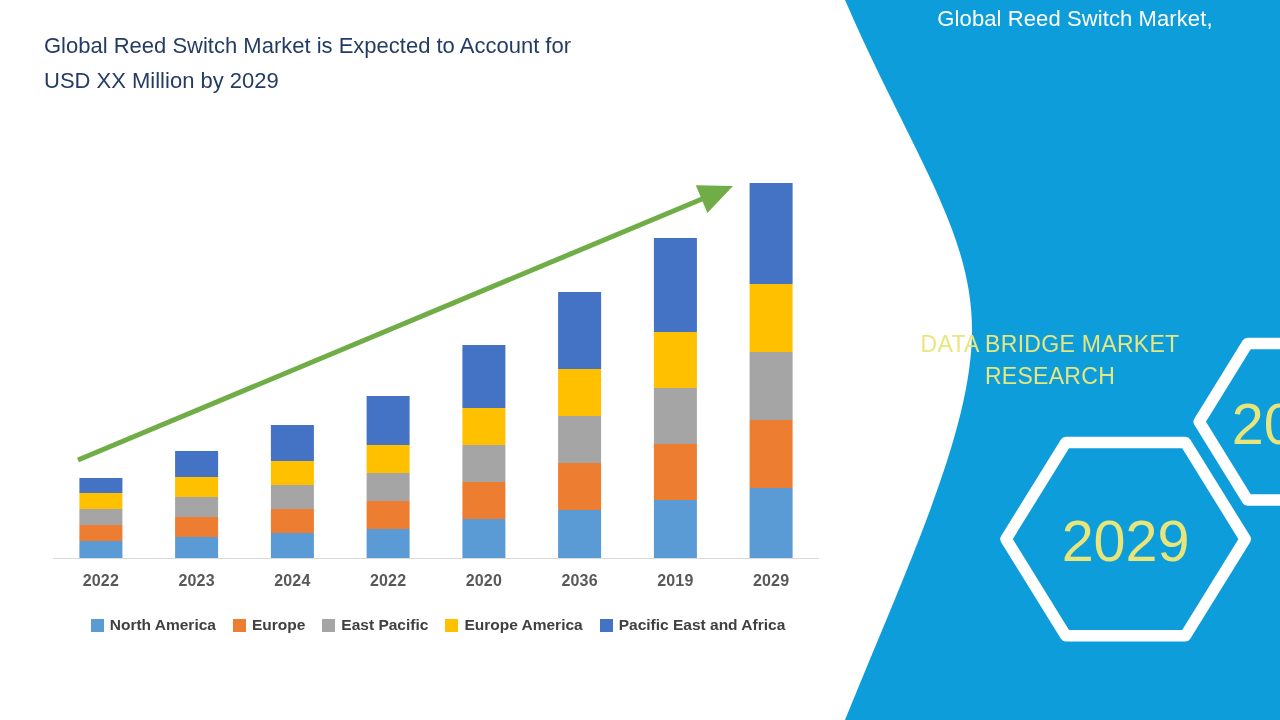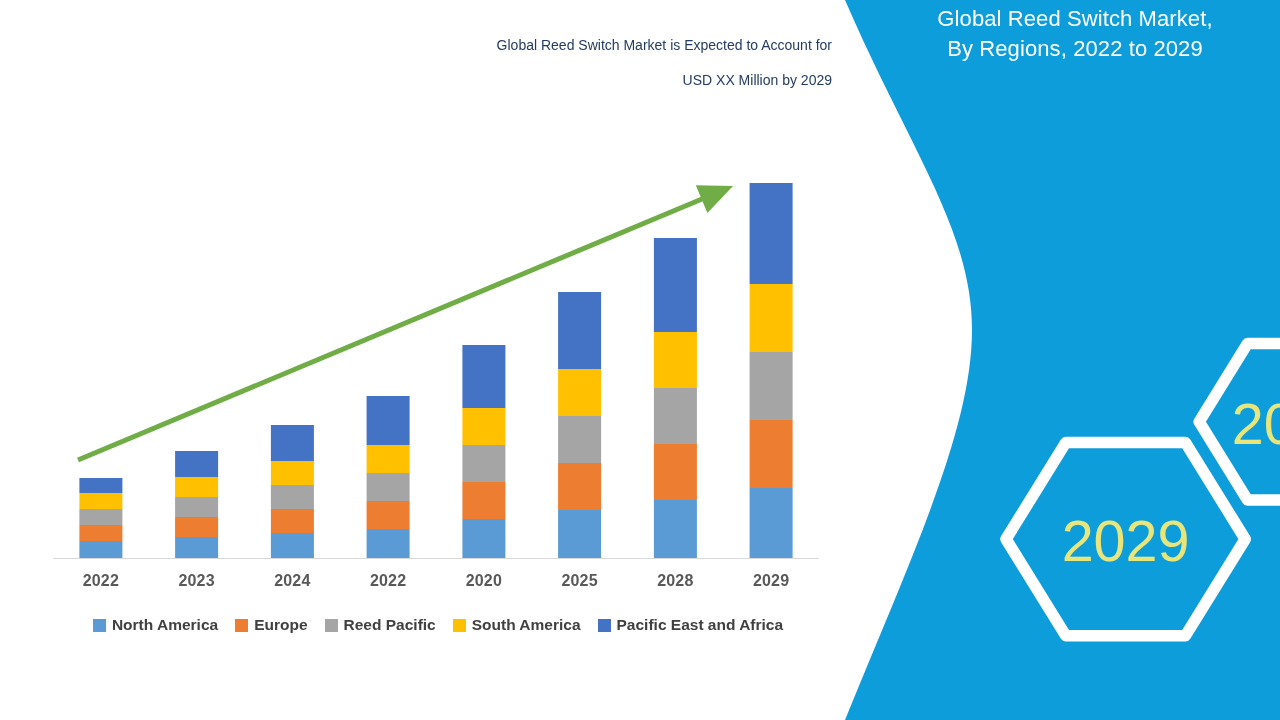--- a/index.html
+++ b/index.html
@@ -80,25 +80,25 @@
     font-size: 23px;
     line-height: 32px;
     letter-spacing: 0.3px;
   }
   #brand .line { display: block; }
 
   
   #chart-title {
     position: absolute;
     top: 28px;
-    left: 52px;
+    left: 44px;
     width: 780px;
-    text-align: right;
+    text-align: left;
     color: #243c64;
-    font-size: 14px;
+    font-size: 22px;
     line-height: 35px;
     font-weight: 400;
   }
   #chart-title .line { display: block; }
 
   #plot {
     position: absolute;
     left: 0;
     top: 0;
     width: 840px;
@@ -221,68 +221,71 @@
   </div>
 
   <div id="axis-line"></div>
 
   <div id="x-labels">
       <div class="tick">2022</div>
       <div class="tick">2023</div>
       <div class="tick">2024</div>
       <div class="tick">2022</div>
       <div class="tick">2020</div>
-      <div class="tick">2025</div>
-      <div class="tick">2028</div>
+      <div class="tick">2036</div>
+      <div class="tick">2019</div>
       <div class="tick">2029</div>
     </div>
 
   <div id="legend">
       <div class="legend-item">
         <span class="legend-swatch" style="background: rgb(91, 155, 213);"></span>
         <span class="legend-label">North America</span>
       </div>
       <div class="legend-item">
         <span class="legend-swatch" style="background: rgb(237, 125, 49);"></span>
         <span class="legend-label">Europe</span>
       </div>
       <div class="legend-item">
         <span class="legend-swatch" style="background: rgb(165, 165, 165);"></span>
-        <span class="legend-label">Reed Pacific</span>
+        <span class="legend-label">East Pacific</span>
       </div>
       <div class="legend-item">
         <span class="legend-swatch" style="background: rgb(255, 192, 0);"></span>
-        <span class="legend-label">South America</span>
+        <span class="legend-label">Europe America</span>
       </div>
       <div class="legend-item">
         <span class="legend-swatch" style="background: rgb(68, 114, 196);"></span>
         <span class="legend-label">Pacific East and Africa</span>
       </div>
     </div>
 
   <div id="right-panel">
     <svg viewBox="0 0 460 720" preserveAspectRatio="none">
       <path id="panel-path" d="M 25 0 C 90 150, 152 230, 152 330 C 152 430, 90 560, 25 720 L 460 720 L 460 0 Z" fill="#0d9ddb"></path>
     </svg>
 
     <div class="panel-content">
 
       <div id="panel-title">
         <span class="line">Global Reed Switch Market,</span>
-        <span class="line">By Regions, 2022 to 2029</span>
       </div>
 
       <div id="hex-group">
         <svg width="200" height="160" viewBox="0 0 200 160">
 
           <polygon id="hex-large" points="20,97 46,55 98,55 124,97 98,139 46,139" fill="none" stroke="#ffffff" stroke-width="5" stroke-linejoin="round"></polygon>
           <text id="hex-large-text" class="hex-label" x="72" y="98">2029</text>
 
           <polygon id="hex-small" points="104,46 125,12 167,12 188,46 167,80 125,80" fill="none" stroke="#ffffff" stroke-width="5" stroke-linejoin="round"></polygon>
           <text id="hex-small-text" class="hex-label" x="146" y="47">2022</text>
         </svg>
       </div>
 
+      <div id="brand">
+        <span class="line">DATA BRIDGE MARKET</span>
+        <span class="line">RESEARCH</span>
+      </div>
 
     </div>
   </div>
 
 </div>
 
 </body></html>

